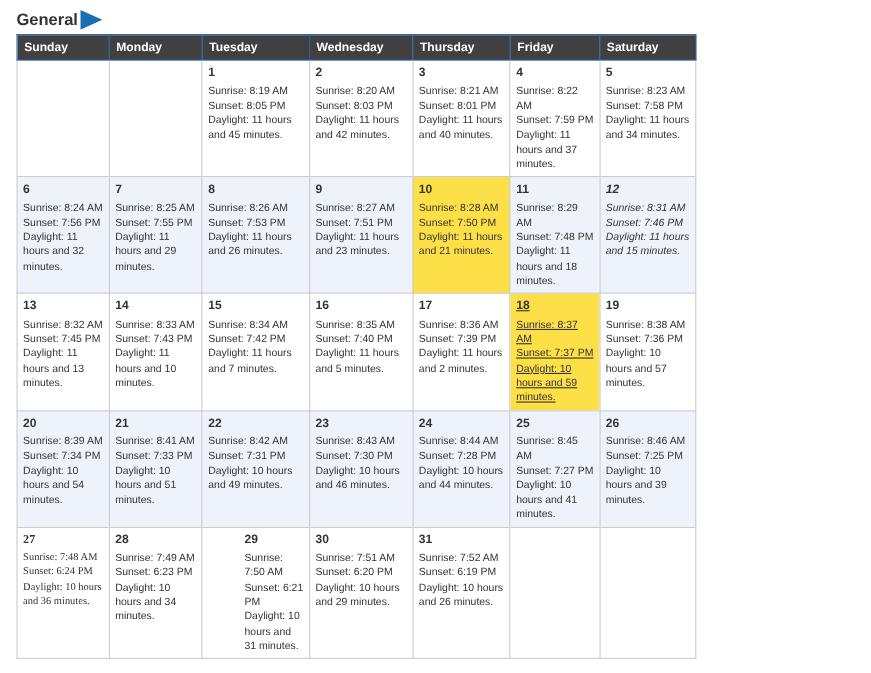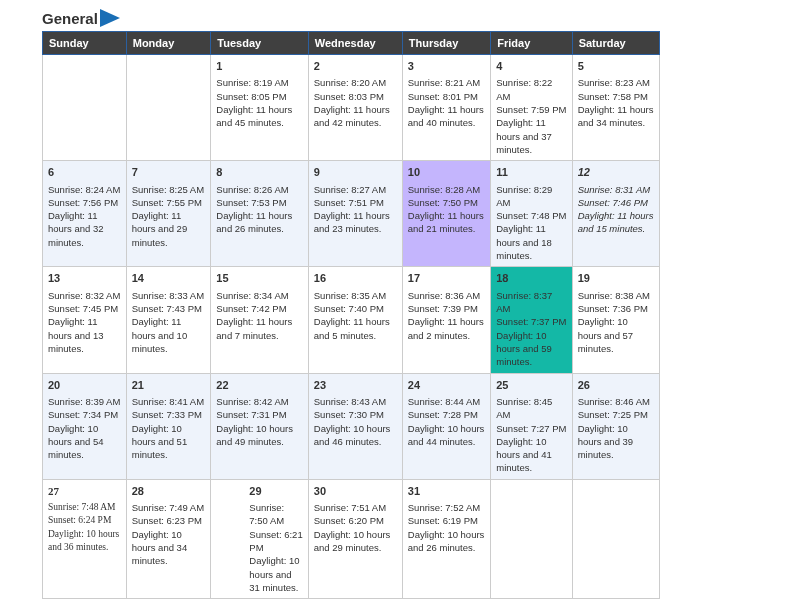--- a/index.html
+++ b/index.html
@@ -7,21 +7,20 @@
       font-family: Arial, sans-serif;
       background: #fff;
       width: 792px;
       min-height: 612px;
     }
     .page {
       width: 648px;
       min-height: 612px;
       padding: 10px 15px 10px 15px;
       background: #fff;
-      margin-left: 27px;
     }
     .header {
       display: flex;
       align-items: flex-start;
       justify-content: space-between;
       margin-bottom: 6px;
     }
     .logo {
       display: flex;
       flex-direction: column;
@@ -170,21 +169,21 @@
             <div>Sunrise: 8:26 AM</div>
             <div>Sunset: 7:53 PM</div>
             <div>Daylight: 11 hours and 26 minutes.</div>
           </td>
           <td style="background: rgb(238, 243, 251);">
             <span class="day-num">9</span>
             <div>Sunrise: 8:27 AM</div>
             <div>Sunset: 7:51 PM</div>
             <div>Daylight: 11 hours and 23 minutes.</div>
           </td>
-          <td style="background: #c4b5fd;">
+          <td style="background: #fde047;">
             <span class="day-num">10</span>
             <div>Sunrise: 8:28 AM</div>
             <div>Sunset: 7:50 PM</div>
             <div>Daylight: 11 hours and 21 minutes.</div>
           </td>
           <td style="background: rgb(238, 243, 251);">
             <span class="day-num">11</span>
             <div>Sunrise: 8:29 AM</div>
             <div>Sunset: 7:48 PM</div>
             <div>Daylight: 11 hours and 18 minutes.</div>
@@ -220,21 +219,21 @@
             <div>Sunrise: 8:35 AM</div>
             <div>Sunset: 7:40 PM</div>
             <div>Daylight: 11 hours and 5 minutes.</div>
           </td>
           <td style="background: rgb(255, 255, 255);">
             <span class="day-num">17</span>
             <div>Sunrise: 8:36 AM</div>
             <div>Sunset: 7:39 PM</div>
             <div>Daylight: 11 hours and 2 minutes.</div>
           </td>
-          <td style="background: #14b8a6;">
+          <td style="background: #fde047; text-decoration: underline;">
             <span class="day-num">18</span>
             <div>Sunrise: 8:37 AM</div>
             <div>Sunset: 7:37 PM</div>
             <div>Daylight: 10 hours and 59 minutes.</div>
           </td>
           <td style="background: rgb(255, 255, 255);">
             <span class="day-num">19</span>
             <div>Sunrise: 8:38 AM</div>
             <div>Sunset: 7:36 PM</div>
             <div>Daylight: 10 hours and 57 minutes.</div>

